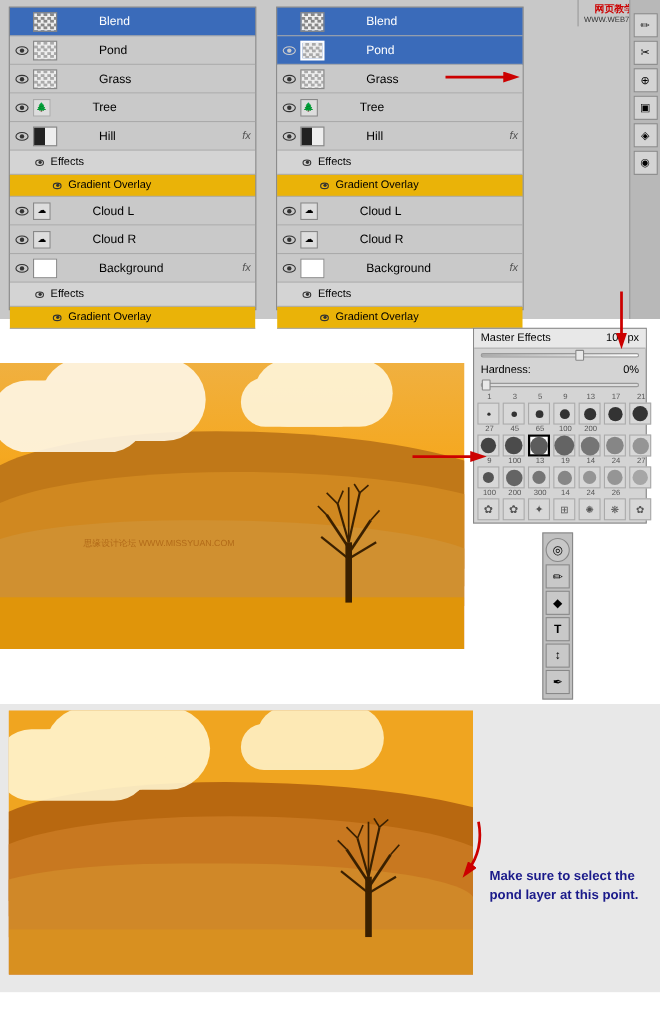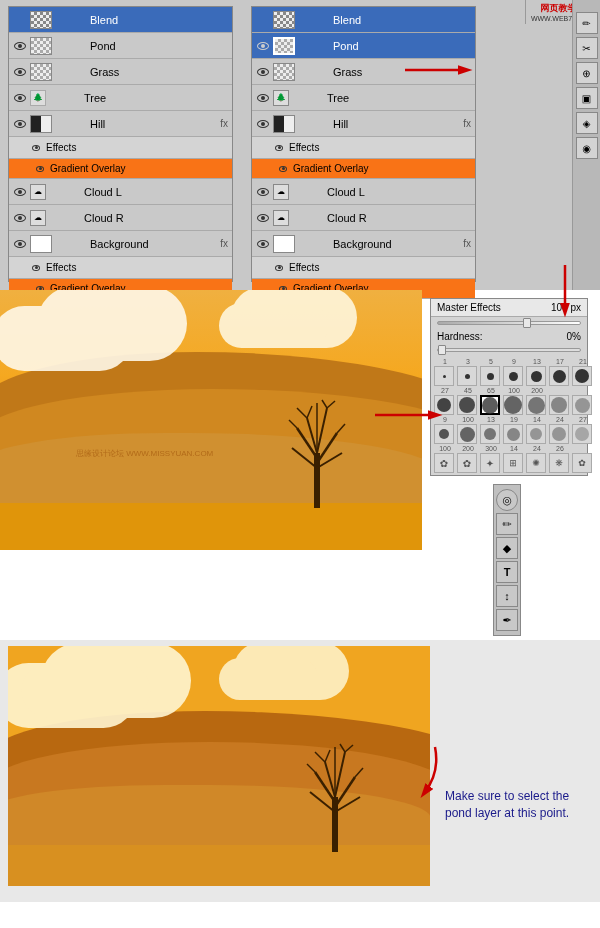--- a/index.html
+++ b/index.html
@@ -44,22 +44,22 @@
 
     .layer-row.effect-row {
       height: 22px;
       padding-left: 20px;
       background: #d4d4d4;
       font-size: 10px;
     }
 
     .layer-row.effect-sub {
       height: 20px;
-      padding-left: 24px;
-      background: #f97316;
+      padding-left: 36px;
+      background: #eab308;
       font-size: 10px;
     }
 
     .eye-icon {
       width: 14px;
       height: 14px;
       margin-right: 3px;
       flex-shrink: 0;
       display: flex; align-items: center; justify-content: center;
     }
@@ -108,20 +108,21 @@
       flex: 1;
       font-size: 11px;
       white-space: nowrap;
       overflow: hidden;
       padding-left: 34px;
     }
 
     .fx-badge {
       font-size: 10px;
       color: #555;
+      font-style: italic;
       margin-right: 4px;
     }
 
     
     .right-toolbar {
       width: 28px;
       background: #b8b8b8;
       display: flex;
       flex-direction: column;
       align-items: center;
@@ -148,20 +149,21 @@
     }
 
     
     .landscape-canvas {
       width: 422px;
       height: 260px;
       background: linear-gradient(to bottom, #f5a020 0%, #f5a020 45%, #e08010 45%, #c86010 70%, #d87020 100%);
       position: relative;
       overflow: hidden;
       flex-shrink: 0;
+      margin-top: 40px;
     }
 
     .sky-gradient {
       position: absolute;
       top: 0; left: 0; right: 0;
       height: 55%;
       background: linear-gradient(to bottom, #f0b040 0%, #f5a820 60%, #e09020 100%);
     }
 
     .cloud-1 {
@@ -300,21 +302,21 @@
       height: 240px;
       margin: 6px 0 6px 8px;
       background: linear-gradient(to bottom, #f0a020 0%, #f0a020 45%, #d87818 45%, #c06010 70%, #d88020 100%);
       position: relative;
       overflow: hidden;
       flex-shrink: 0;
     }
 
     .note-text {
       font-size: 12px;
-      font-weight: normal;
+      font-weight: bold;
       color: #1a1a8a;
       text-align: left;
       line-height: 1.4;
     }
 
     
     .site-header {
       position: absolute;
       top: 0;
       right: 0;

